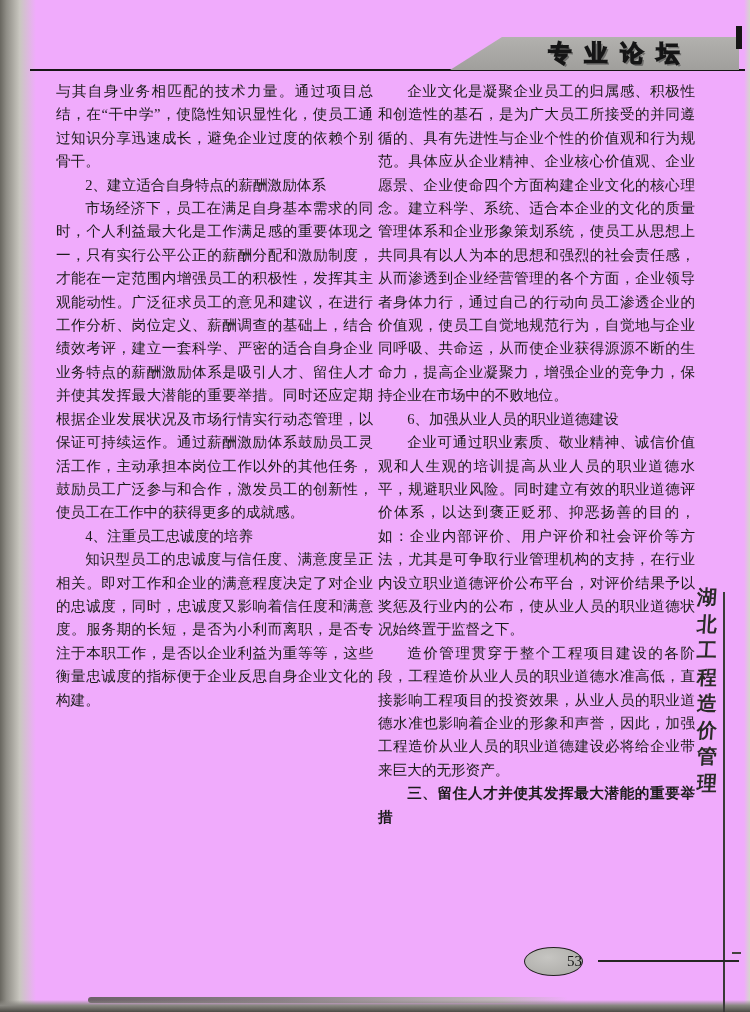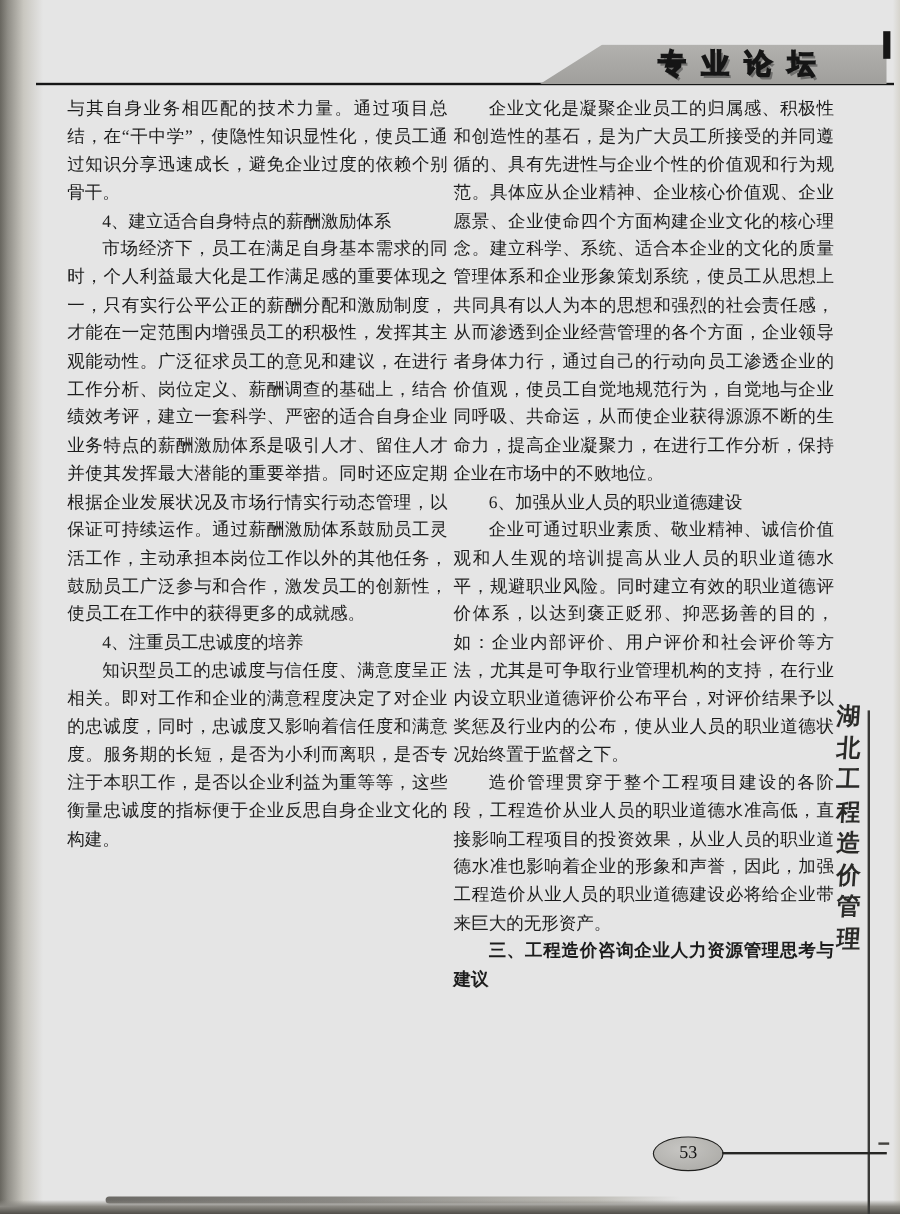--- a/index.html
+++ b/index.html
@@ -1,21 +1,21 @@
 <!DOCTYPE html>
 <html><head>
 <meta charset="utf-8">
 <style>
   * { margin:0; padding:0; box-sizing:border-box; }
   html,body { width:750px; height:1012px; }
   body { font-family:"Liberation Serif","DejaVu Serif",serif; }
 
   .page {
     position:relative; width:750px; height:1012px;
-    background:#e5e5e5; overflow:hidden; color:#1c1c1c;text-decoration:underline;
+    background:#f0abfc; overflow:hidden; color:#1c1c1c;text-decoration:underline;
   }
 
   
   .edge-left {
     position:absolute; left:0; top:0; width:36px; height:100%;
     background:linear-gradient(to right,#68665f 0%,#8f8d86 18%,#c9c7c0 55%,rgba(251,250,247,0) 100%);
   }
   .edge-bottom {
     position:absolute; left:0; bottom:0; width:100%; height:12px;
     background:linear-gradient(to top,#4d4b46 0%,#8a8882 55%,rgba(251,250,247,0) 100%);
@@ -70,24 +70,24 @@
   .v-title span {
     font-size:20px; font-weight:bold; color:#2a2a28;
     line-height:26.5px; transform:skewX(-4deg);
   }
   .v-rule {
     position:absolute; left:723px; top:592px; width:2px; height:420px; background:#3a3a38;
   }
 
   
   .page-badge {
-    position:absolute; left:544px; top:947px; width:59px; height:29px;
+    position:absolute; left:524px; top:947px; width:59px; height:29px;
     background:radial-gradient(ellipse at 40% 35%,#c6c5c2,#a8a7a3);
     border:1.6px solid #20201e; border-radius:50%;
-    display:flex; align-items:center; justify-content:center;
+    display:flex; align-items:center; justify-content:flex-end;
     font-size:15px; color:#111; z-index:2;
   }
   .footer-rule {
     position:absolute; left:598px; top:960px; width:141px; height:2px; background:#262624;
   }
   .footer-dash {
     position:absolute; left:732px; top:952px; width:9px; height:2px; background:#44433f;
   }
 </style>
 </head>
@@ -101,31 +101,31 @@
   <div class="edge-bottom"></div>
 
   <div class="header-rule"></div>
   <div class="banner">
     <span class="banner-title">专业论坛</span>
   </div>
   <div class="corner-tick"></div>
 
   <div class="col col-left" id="col-left">
       <p class="">与其自身业务相匹配的技术力量。通过项目总结，在“干中学”，使隐性知识显性化，使员工通过知识分享迅速成长，避免企业过度的依赖个别骨干。</p>
-      <p class="indent">4、建立适合自身特点的薪酬激励体系</p>
+      <p class="indent">2、建立适合自身特点的薪酬激励体系</p>
       <p class="indent">市场经济下，员工在满足自身基本需求的同时，个人利益最大化是工作满足感的重要体现之一，只有实行公平公正的薪酬分配和激励制度，才能在一定范围内增强员工的积极性，发挥其主观能动性。广泛征求员工的意见和建议，在进行工作分析、岗位定义、薪酬调查的基础上，结合绩效考评，建立一套科学、严密的适合自身企业业务特点的薪酬激励体系是吸引人才、留住人才并使其发挥最大潜能的重要举措。同时还应定期根据企业发展状况及市场行情实行动态管理，以保证可持续运作。通过薪酬激励体系鼓励员工灵活工作，主动承担本岗位工作以外的其他任务，鼓励员工广泛参与和合作，激发员工的创新性，使员工在工作中的获得更多的成就感。</p>
       <p class="indent">4、注重员工忠诚度的培养</p>
       <p class="indent">知识型员工的忠诚度与信任度、满意度呈正相关。即对工作和企业的满意程度决定了对企业的忠诚度，同时，忠诚度又影响着信任度和满意度。服务期的长短，是否为小利而离职，是否专注于本职工作，是否以企业利益为重等等，这些衡量忠诚度的指标便于企业反思自身企业文化的构建。</p>
     </div>
   <div class="col col-right" id="col-right">
-      <p class="indent">企业文化是凝聚企业员工的归属感、积极性和创造性的基石，是为广大员工所接受的并同遵循的、具有先进性与企业个性的价值观和行为规范。具体应从企业精神、企业核心价值观、企业愿景、企业使命四个方面构建企业文化的核心理念。建立科学、系统、适合本企业的文化的质量管理体系和企业形象策划系统，使员工从思想上共同具有以人为本的思想和强烈的社会责任感，从而渗透到企业经营管理的各个方面，企业领导者身体力行，通过自己的行动向员工渗透企业的价值观，使员工自觉地规范行为，自觉地与企业同呼吸、共命运，从而使企业获得源源不断的生命力，提高企业凝聚力，在进行工作分析，保持企业在市场中的不败地位。</p>
+      <p class="indent">企业文化是凝聚企业员工的归属感、积极性和创造性的基石，是为广大员工所接受的并同遵循的、具有先进性与企业个性的价值观和行为规范。具体应从企业精神、企业核心价值观、企业愿景、企业使命四个方面构建企业文化的核心理念。建立科学、系统、适合本企业的文化的质量管理体系和企业形象策划系统，使员工从思想上共同具有以人为本的思想和强烈的社会责任感，从而渗透到企业经营管理的各个方面，企业领导者身体力行，通过自己的行动向员工渗透企业的价值观，使员工自觉地规范行为，自觉地与企业同呼吸、共命运，从而使企业获得源源不断的生命力，提高企业凝聚力，增强企业的竞争力，保持企业在市场中的不败地位。</p>
       <p class="indent">6、加强从业人员的职业道德建设</p>
       <p class="indent">企业可通过职业素质、敬业精神、诚信价值观和人生观的培训提高从业人员的职业道德水平，规避职业风险。同时建立有效的职业道德评价体系，以达到褒正贬邪、抑恶扬善的目的，如：企业内部评价、用户评价和社会评价等方法，尤其是可争取行业管理机构的支持，在行业内设立职业道德评价公布平台，对评价结果予以奖惩及行业内的公布，使从业人员的职业道德状况始终置于监督之下。</p>
       <p class="indent">造价管理贯穿于整个工程项目建设的各阶段，工程造价从业人员的职业道德水准高低，直接影响工程项目的投资效果，从业人员的职业道德水准也影响着企业的形象和声誉，因此，加强工程造价从业人员的职业道德建设必将给企业带来巨大的无形资产。</p>
-      <p class="indent bold">三、工程造价咨询企业人力资源管理思考与建议</p>
+      <p class="indent bold">三、留住人才并使其发挥最大潜能的重要举措</p>
     </div>
 
   <div class="v-title" id="v-title">
       <span>湖</span>
       <span>北</span>
       <span>工</span>
       <span>程</span>
       <span>造</span>
       <span>价</span>
       <span>管</span>

